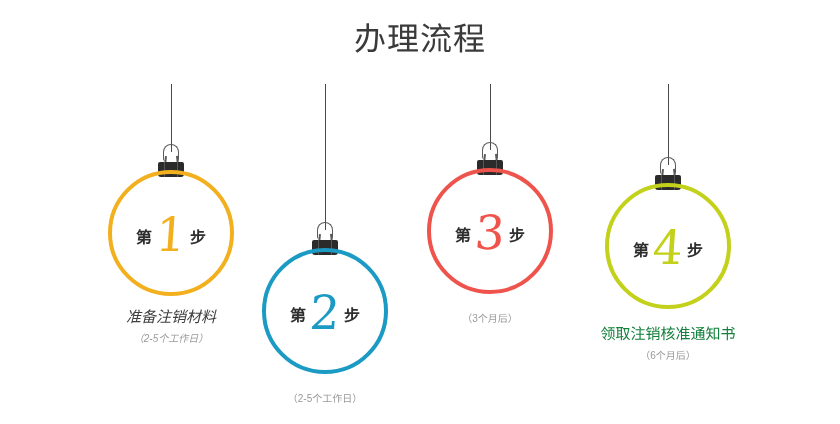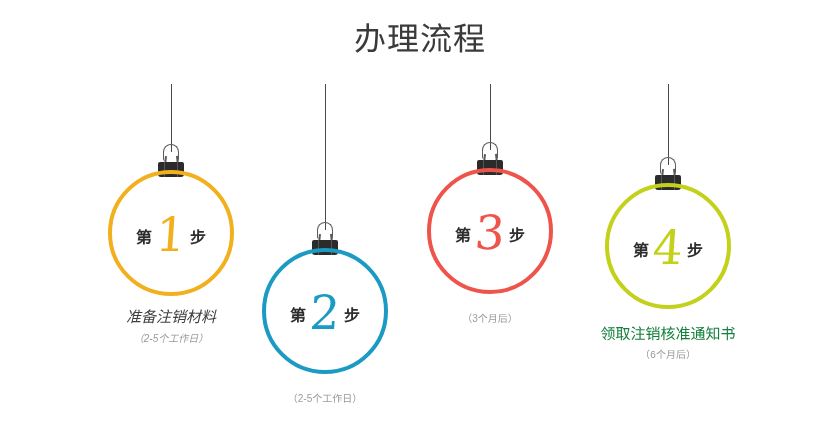--- a/index.html
+++ b/index.html
@@ -247,18 +247,18 @@
     </div>
     <div class="ring" style="top: 183px; border-color: rgb(195, 209, 27);">
       <div class="ring-inner">
         <span class="step-word prefix">第</span>
         <span class="step-num" style="color: rgb(195, 209, 27);">4</span>
         <span class="step-word suffix">步</span>
       </div>
     </div>
     <div class="caption" style="top: 323px;">
       <div class="caption-main" style="color: #15803d;">领取注销核准通知书</div>
-      <div class="caption-sub" style="color: rgb(154, 154, 154); font-family: Liberation Mono, monospace;">（6个月后）</div>
+      <div class="caption-sub" style="color: rgb(154, 154, 154);">（6个月后）</div>
     </div>
   </div>
 </div>
 
 </div>
 
 </body></html>

